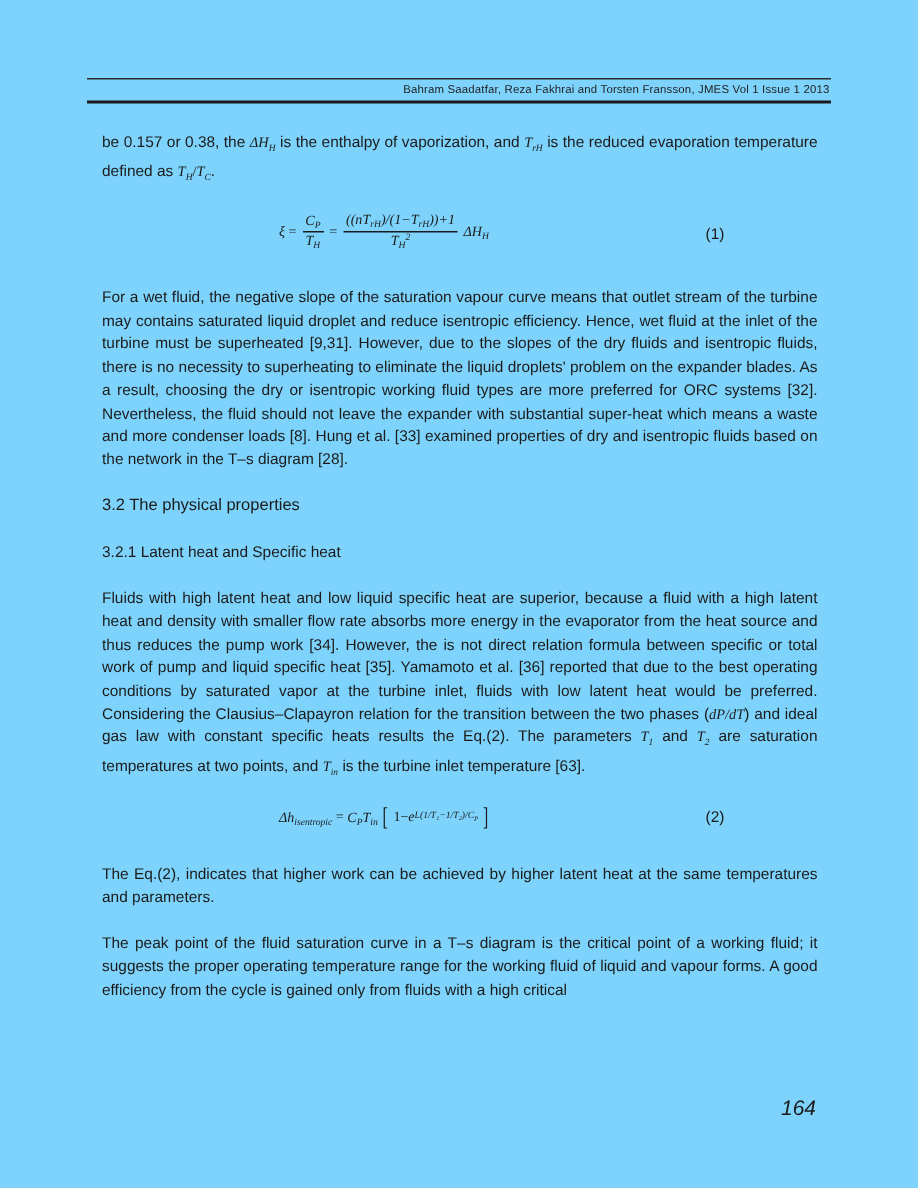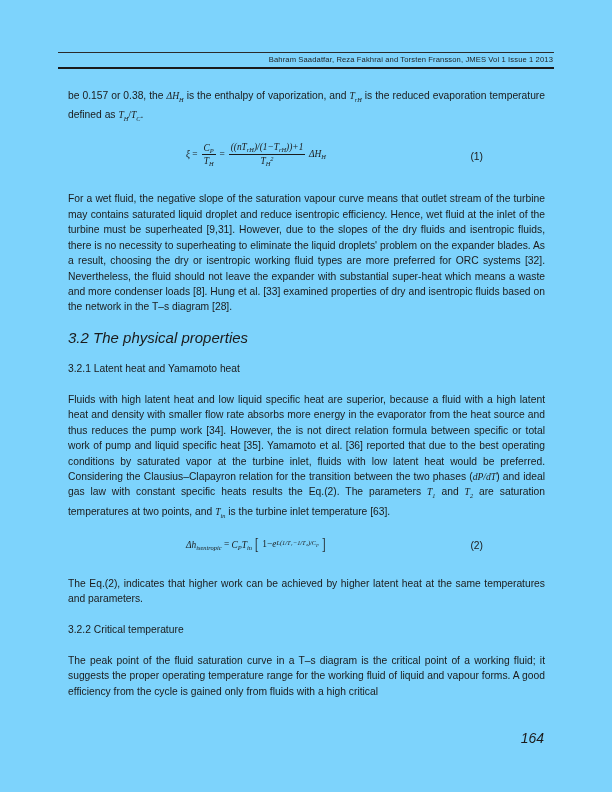--- a/index.html
+++ b/index.html
@@ -60,22 +60,21 @@
     font-size: 10.3px;
     line-height: 15.45px;
     text-align: justify;
     text-justify: inter-word;
     margin: 0 0 15.3px 0;
     color: #1b1b1b;
     hyphens: none;
   }
   p.body.tight { margin-bottom: 0; }
   h3.sec-italic {
-    font-size: 15px;
-    font-style: italic;
+    font-size: 11px;
     font-weight: normal;
     line-height: 15.45px;
     margin: 0 0 15.3px 0;
     color: #1b1b1b;
   }
   h4.sec-plain {
     font-size: 10.3px;
     font-style: normal;
     font-weight: normal;
     line-height: 15.45px;
@@ -201,21 +200,21 @@
         <span><span>ΔH</span><sub>H</sub></span>
       </div>
       <div class="eq-num">(1)</div>
     </div>
 
     <p class="body">For a wet fluid, the negative slope of the saturation vapour curve means that outlet stream of the turbine may contains saturated liquid droplet and reduce isentropic efficiency. Hence, wet fluid at the inlet of the turbine must be superheated [9,31]. However, due to the slopes of the dry fluids and isentropic fluids, there is no necessity to superheating to eliminate the liquid droplets' problem on the expander blades. As a result, choosing the dry or isentropic working fluid types are more preferred for ORC systems [32]. Nevertheless, the fluid should not leave the expander with substantial super-heat which means a waste and more condenser loads [8]. Hung et al. [33] examined properties of dry and isentropic fluids based on the network in the T–s diagram [28].</p>
 
     <h3 class="sec-italic">3.2 The physical properties</h3>
 
 
-    <h4 class="sec-plain">3.2.1 Latent heat and Yamamoto heat</h4>
+    <h4 class="sec-plain">3.2.1 Latent heat and Specific heat</h4>
 
     <p class="body"><span>Fluids with high latent heat and low liquid specific heat are superior, because a fluid with a high latent heat and density with smaller flow rate absorbs more energy in the evaporator from the heat source and thus reduces the pump work [34]. However, the is not direct relation formula between specific or total work of pump and liquid specific heat [35]. Yamamoto et al. [36] reported that due to the best operating conditions by saturated vapor at the turbine inlet, fluids with low latent heat would be preferred. Considering the Clausius–Clapayron relation for the transition between the two phases (</span><span class="mi"><span>dP/dT</span></span><span>) and ideal gas law with constant specific heats results the Eq.(2). The parameters</span>
       <span class="mi"><span>T</span><sub>1</sub></span>
       <span>and</span>
       <span class="mi"><span>T</span><sub>2</sub></span>
       <span>are saturation temperatures at two points, and</span>
       <span class="mi"><span>T</span><sub>in</sub></span>
       <span>is the turbine inlet temperature [63].</span></p>
 
     <div class="eq-row eq2">
@@ -225,21 +224,20 @@
         <span><span>C</span><sub>P</sub></span><span><span>T</span><sub>in</sub></span>
         <span class="brk">[</span>
         <span class="op">1−</span><span>e</span><sup><span>L(1/T₁−1/T₂)/C</span><sub style="font-size:4.6px">P</sub></sup>
         <span class="brk">]</span>
       </div>
       <div class="eq-num">(2)</div>
     </div>
 
     <p class="body">The Eq.(2), indicates that higher work can be achieved by higher latent heat at the same temperatures and parameters.</p>
 
-    <h4 class="sec-plain">3.2.2 Critical temperature</h4>
 
     <p class="body tight">The peak point of the fluid saturation curve in a T–s diagram is the critical point of a working fluid; it suggests the proper operating temperature range for the working fluid of liquid and vapour forms. A good efficiency from the cycle is gained only from fluids with a high critical</p>
 
   </div>
 
   <div class="page-number">164</div>
 
 </div>
 
 </body></html>

